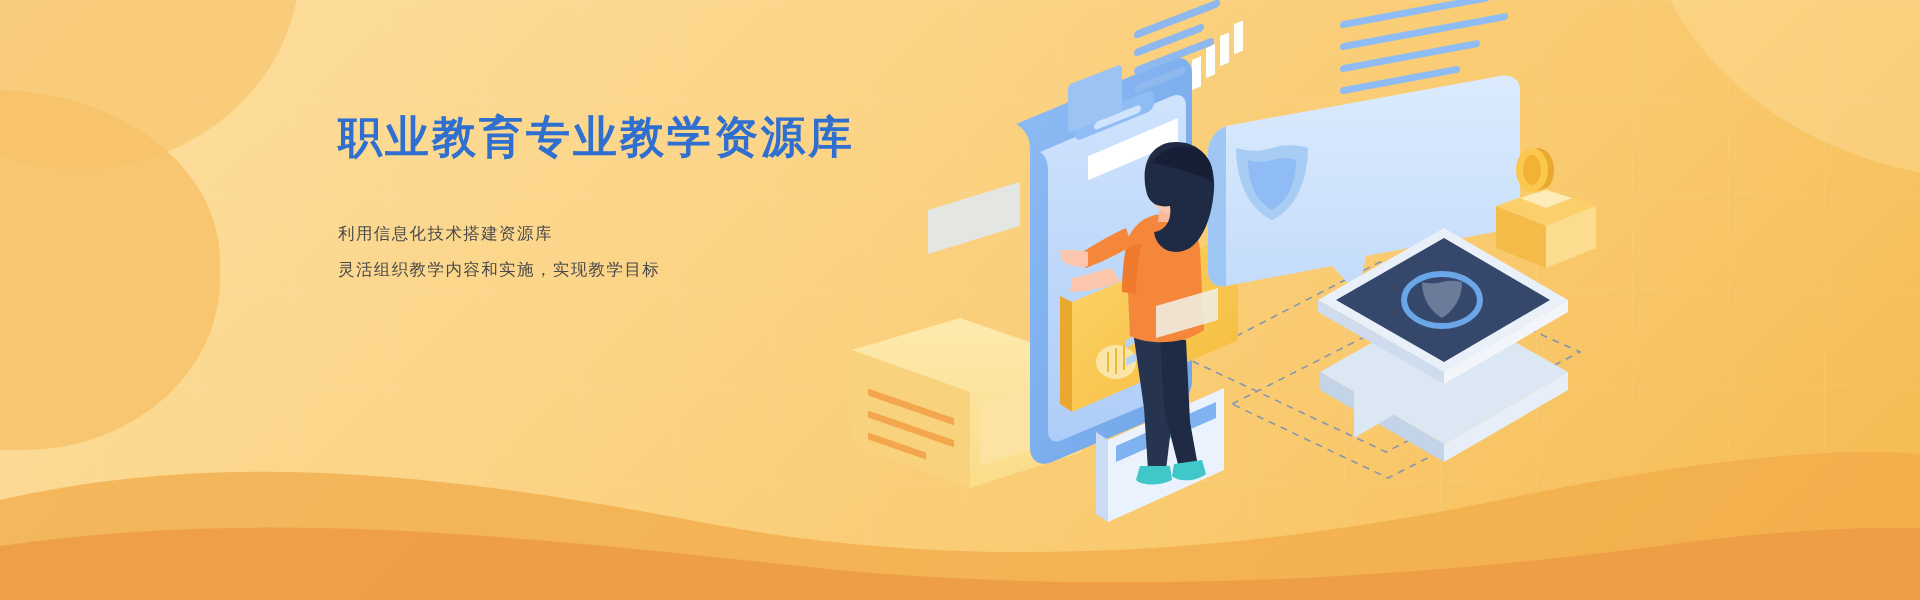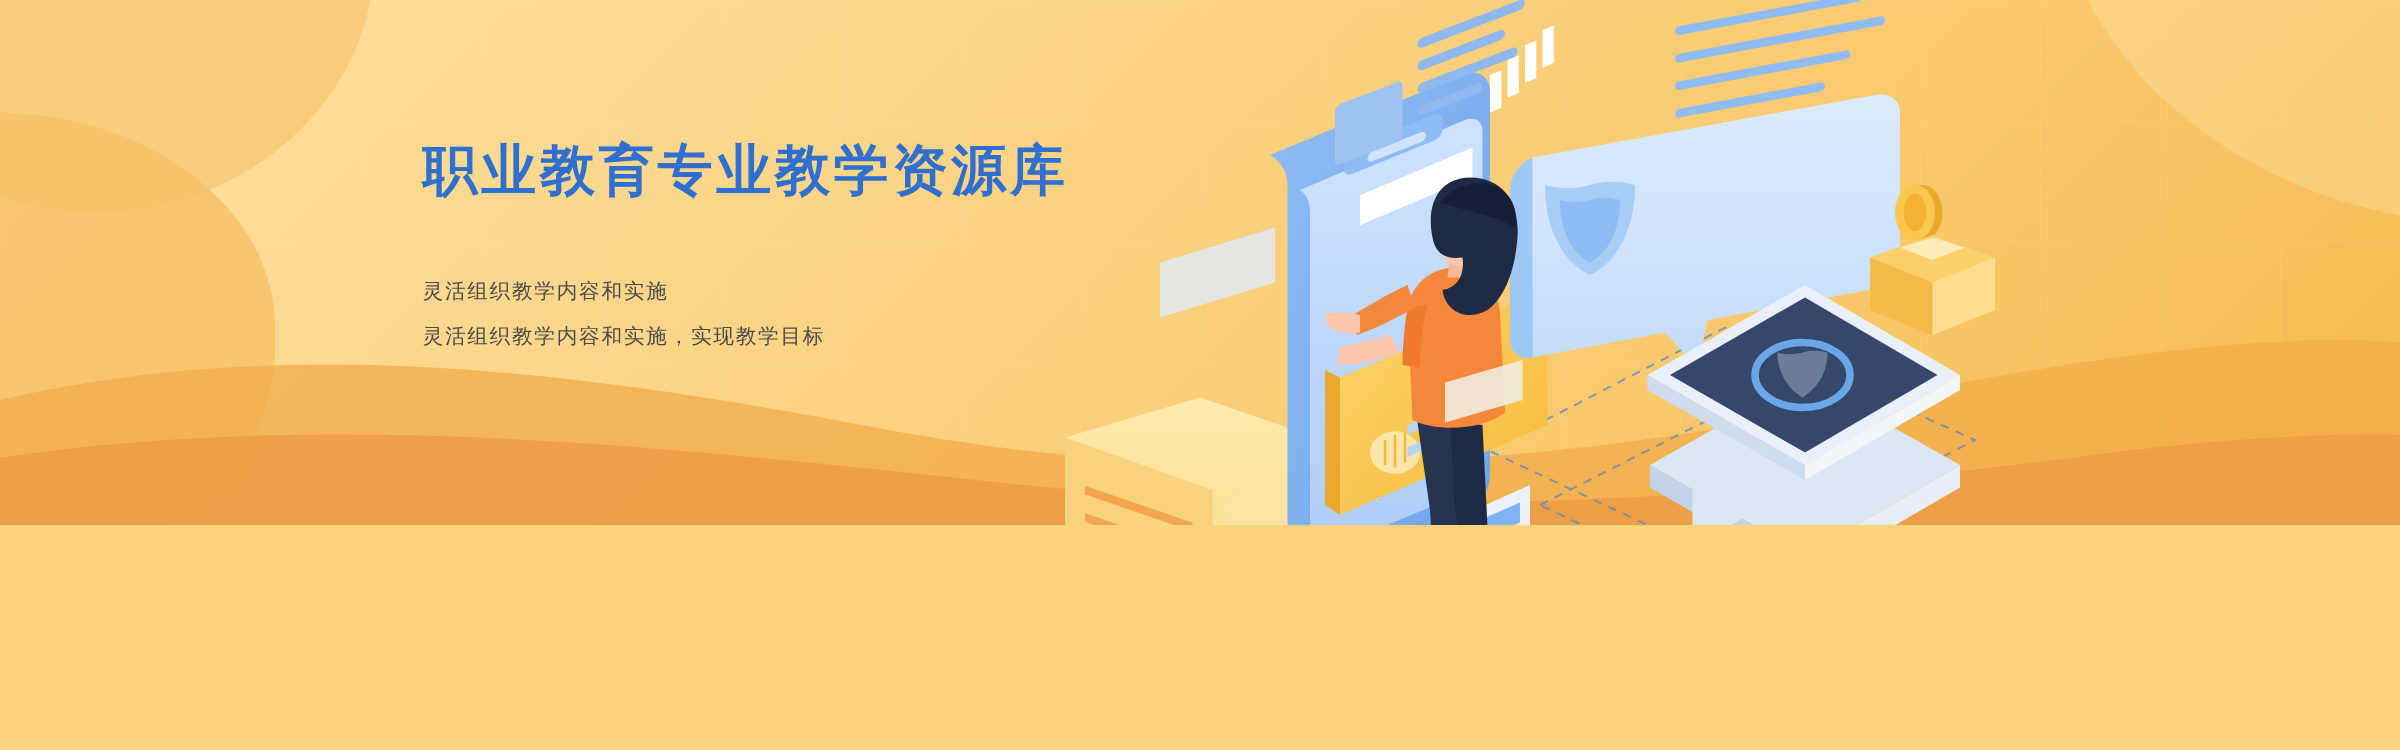--- a/index.html
+++ b/index.html
@@ -4,21 +4,21 @@
 <style>
   * { margin:0; padding:0; box-sizing:border-box; }
   html,body { width:1920px; height:600px; overflow:hidden; }
   body {
     font-family:"Liberation Sans","DejaVu Sans",sans-serif;
     background:#fad47d;
   }
 
   #banner {
     position:relative;
-    width:1920px; height:420px;
+    width:1920px; height:600px;
     overflow:hidden;
     background:linear-gradient(135deg,#fde0a0 0%,#fbd486 38%,#f9c86b 72%,#f5b94f 100%);
   }
 
   
   .bg-grid {
     position:absolute; inset:0;
     background-image:
       linear-gradient(to right, rgba(255,255,255,.13) 1px, transparent 1px),
       linear-gradient(to bottom, rgba(255,255,255,.13) 1px, transparent 1px);
@@ -76,21 +76,21 @@
   <div class="blob blob-l2"></div>
   <div class="corner-tr"></div>
 
   <svg class="wave" viewBox="0 0 1920 250" preserveAspectRatio="none">
     <path d="M0,150 C230,96 470,128 700,172 C960,222 1230,206 1500,150 C1680,112 1830,96 1920,104 L1920,250 L0,250 Z" fill="#f2ab4a" opacity=".75"></path>
     <path d="M0,196 C260,158 520,186 800,216 C1080,246 1380,232 1660,196 C1760,182 1860,176 1920,178 L1920,250 L0,250 Z" fill="#ec9a42" opacity=".8"></path>
   </svg>
 
   <div class="copy">
     <div class="title">职业教育专业教学资源库</div>
-    <div class="sub sub-1">灵活组织教学内容和实施</div>
+    <div class="sub sub-1">利用信息化技术搭建资源库</div>
     <div class="sub sub-2">灵活组织教学内容和实施，实现教学目标</div>
   </div>
 
   <div class="illus">
   <svg viewBox="0 0 1100 600" xmlns="http://www.w3.org/2000/svg">
     <defs>
       <linearGradient id="gPhoneBody" x1="0" y1="0" x2="1" y2="1">
         <stop offset="0" stop-color="#8fbcf5"></stop>
             <stop offset="1" stop-color="#6ea4e8"></stop>
       </linearGradient>

